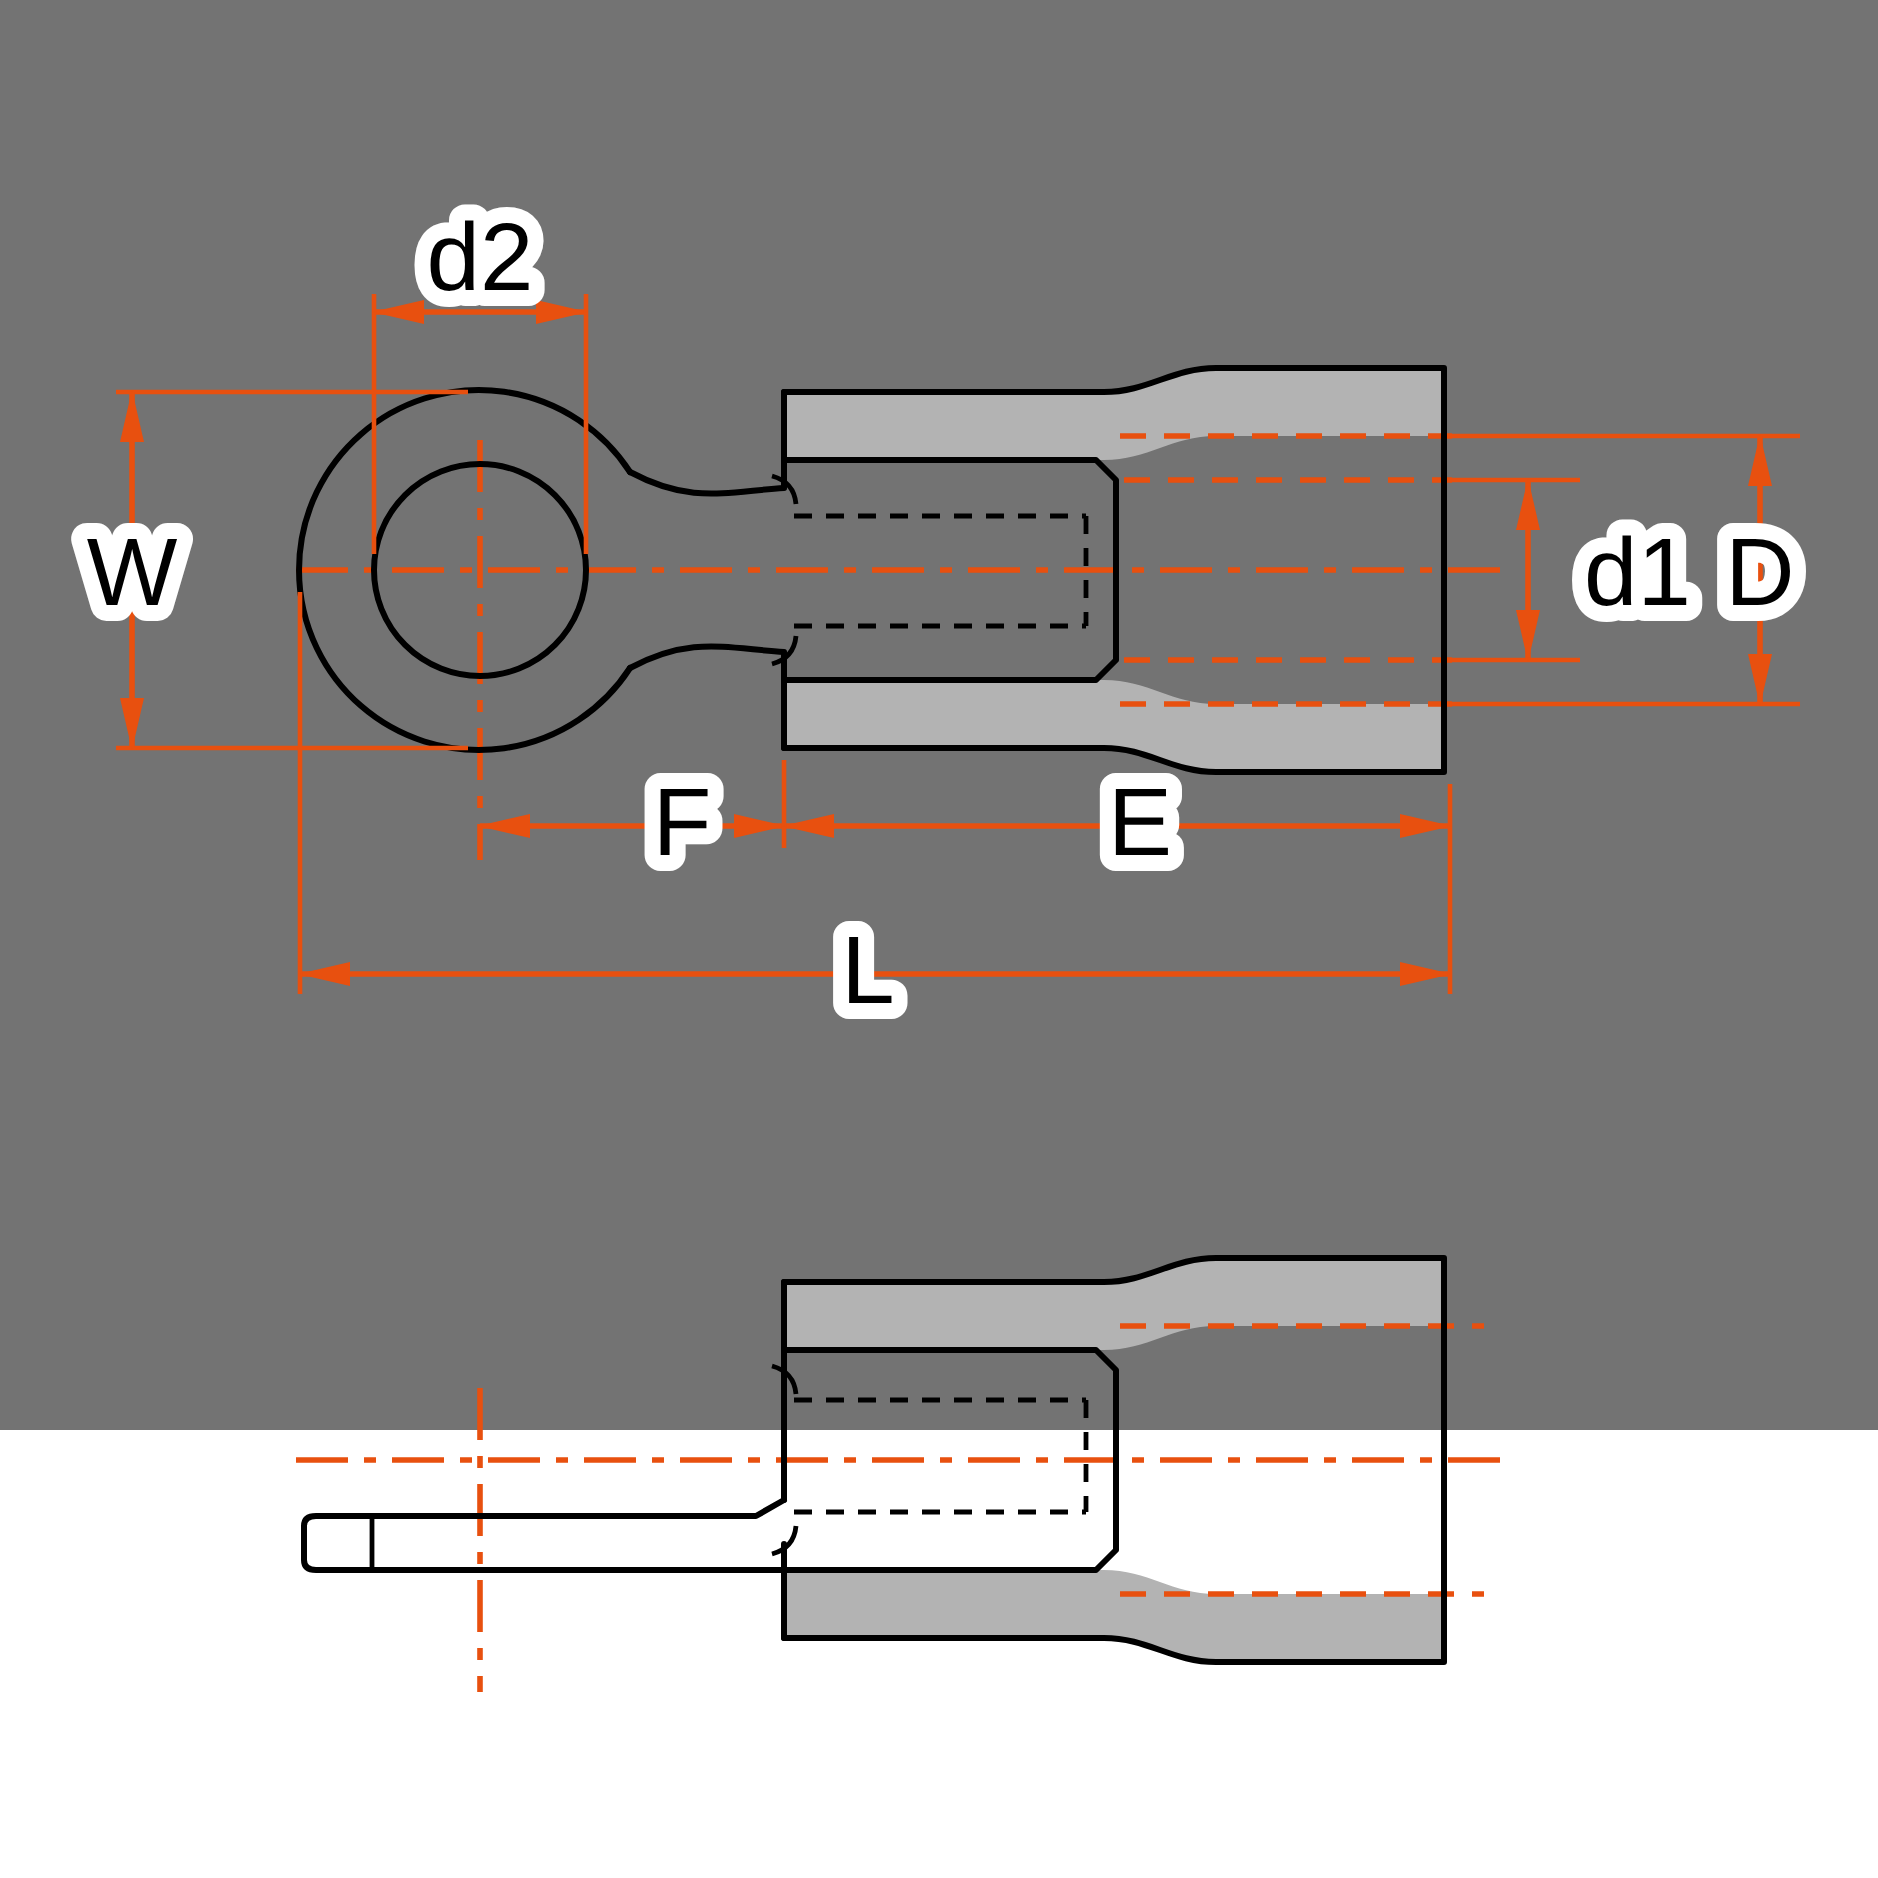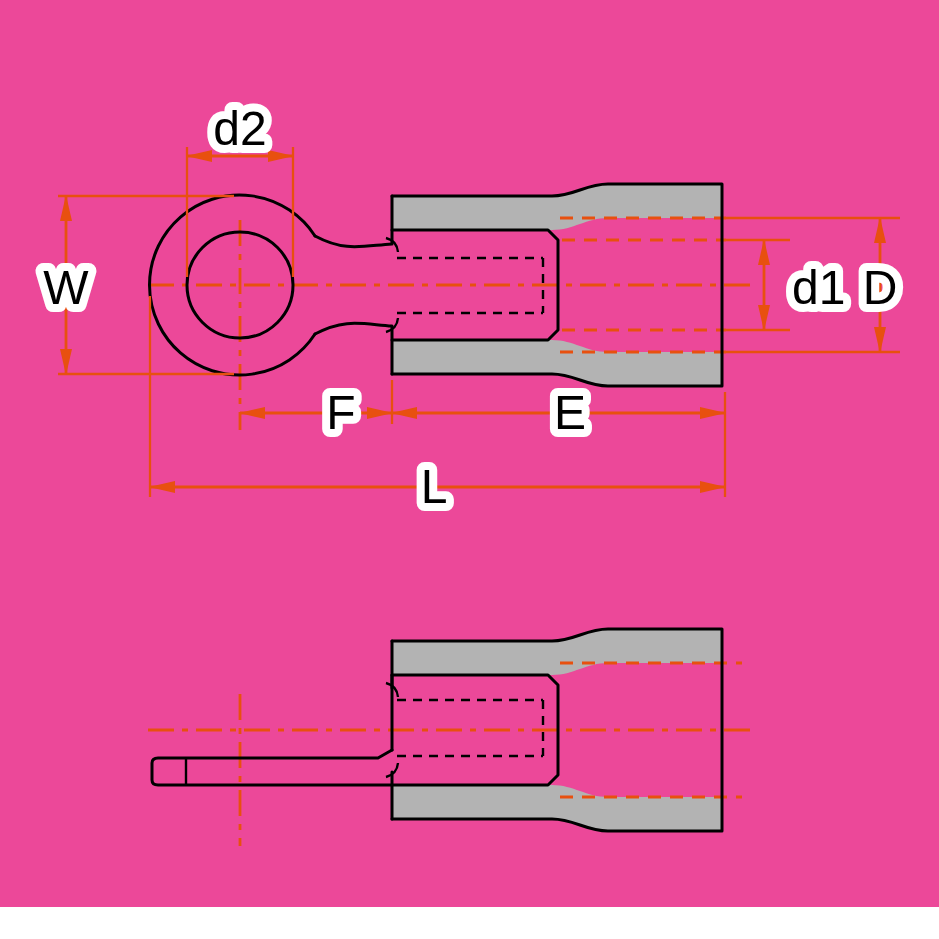--- a/index.html
+++ b/index.html
@@ -5,23 +5,23 @@
   html, body {
     margin: 0;
     padding: 0;
     background: #ffffff;
     width: 939px;
     height: 939px;
     overflow: hidden;
   }
   .stage {
     width: 939px;
-    height: 907px;
+    height: 715px;
     position: relative;
-    background: #ec4899;
+    background: #737373;
   }
   svg { display: block; }
 
   
   .ink      { stroke: var(--ink, #000); stroke-width: 3;   fill: none; stroke-linecap: round; stroke-linejoin: round; }
   .ink-thin { stroke: var(--ink, #000); stroke-width: 2.4; fill: none; }
   .bore     { stroke: var(--ink, #000); stroke-width: 2.4; fill: none; stroke-dasharray: 9 7; }
   .insfill  { fill: var(--ins, #b3b3b3); stroke: none; }
   .dim      { stroke: var(--dim, #e8500f); stroke-width: 2.8; fill: none; }
   .ext      { stroke: var(--dim, #e8500f); stroke-width: 2.3; fill: none; }

